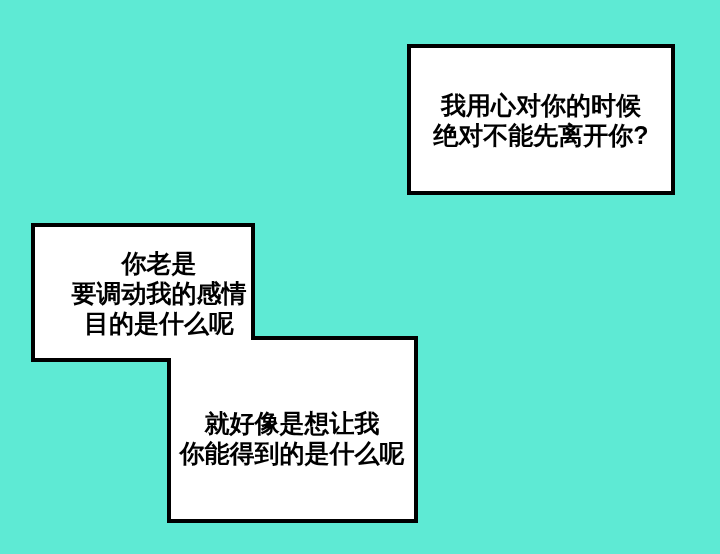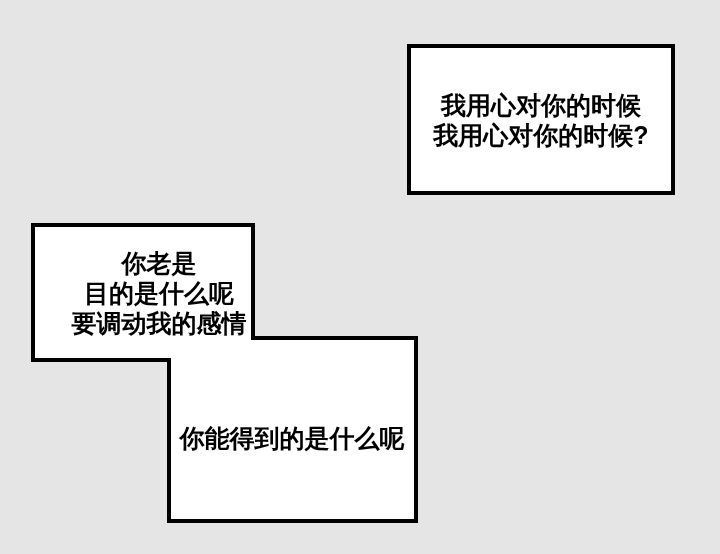--- a/index.html
+++ b/index.html
@@ -4,21 +4,21 @@
 <style>
   html, body {
     margin: 0;
     padding: 0;
     background: #ffffff;
   }
   .page {
     position: relative;
     width: 720px;
     height: 554px;
-    background: #e5e5e5;
+    background: #5eead4;
     overflow: hidden;
     font-family: "Liberation Sans", "DejaVu Sans", sans-serif;
   }
   .panels {
     position: absolute;
     left: 0;
     top: 0;
     width: 720px;
     height: 554px;
     display: block;
@@ -78,26 +78,27 @@
 
   <svg class="panels" viewBox="0 0 720 554" aria-hidden="true">
 
     <rect x="409" y="46" width="264" height="147" stroke="#000000"></rect>
 
     <polygon points="33,225 253,225 253,338 416,338 416,521 169,521 169,360 33,360" stroke="#000000"></polygon>
   </svg>
 
   <div class="bubble-text bubble-1">
     <span class="line">我用心对你的时候</span>
-    <span class="line">我用心对你的时候?</span>
+    <span class="line">绝对不能先离开你?</span>
   </div>
 
   <div class="bubble-text bubble-2">
     <span class="line">你老是</span>
+    <span class="line">要调动我的感情</span>
     <span class="line">目的是什么呢</span>
-    <span class="line">要调动我的感情</span>
   </div>
 
   <div class="bubble-text bubble-3">
+    <span class="line">就好像是想让我</span>
     <span class="line">你能得到的是什么呢</span>
   </div>
 
 </div>
 
 </body></html>

